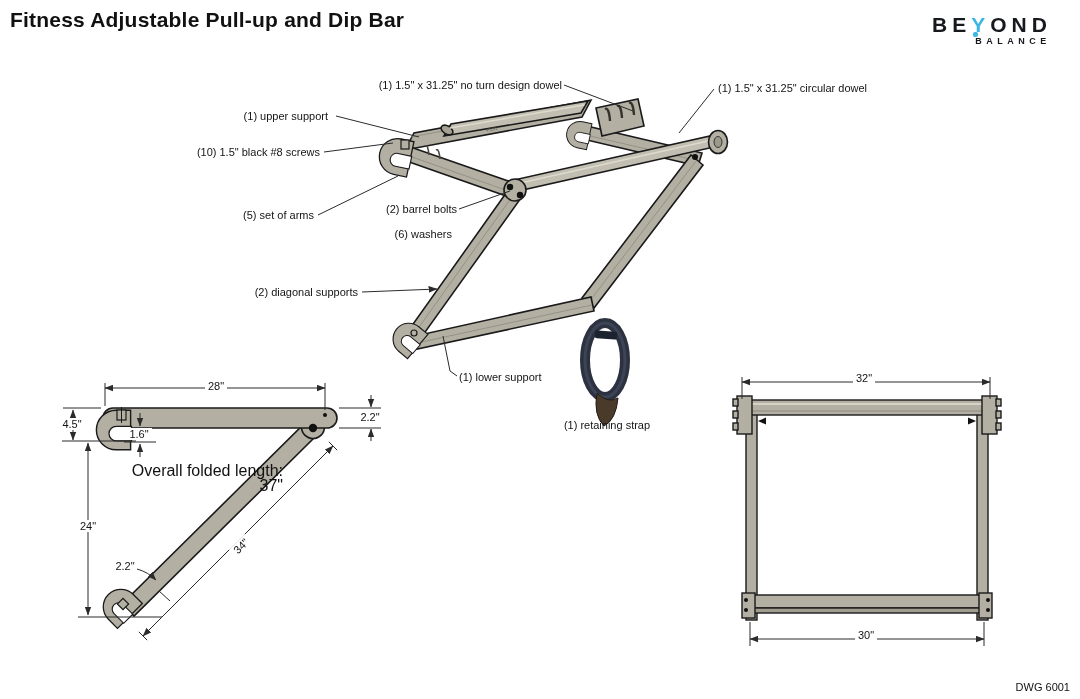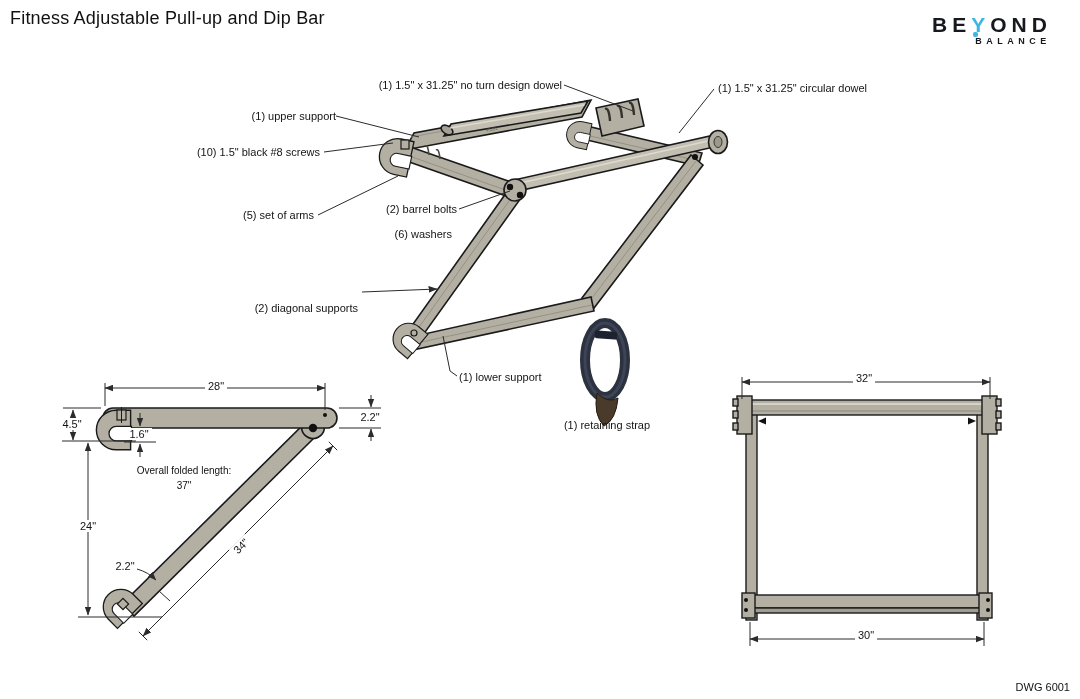--- a/index.html
+++ b/index.html
@@ -2,35 +2,35 @@
 <html><head>
 <meta charset="utf-8">
 <style>
   html,body{margin:0;padding:0;background:#fff;}
   .page{position:relative;width:1080px;height:699px;background:#fff;overflow:hidden;
         font-family:"Liberation Sans",sans-serif;color:#111;}
   svg.draw{position:absolute;left:0;top:0;}
   .lbl{position:absolute;font-size:11px;line-height:12px;color:#141414;white-space:nowrap;}
   .r{text-align:right;} .c{text-align:center;}
   .bg{background:#fff;padding:0 3px;}
-  .title{position:absolute;left:10px;top:8px;font-size:18px;font-weight:normal;letter-spacing:.2px;}
+  .title{position:absolute;left:10px;top:8px;font-size:21px;font-weight:bold;letter-spacing:.2px;}
   .assembly{position:absolute;left:357px;top:668px;width:300px;text-align:center;
             font-size:17.5px;font-weight:bold;}
   .dwg{position:absolute;left:985px;top:681px;width:85px;text-align:right;font-size:11px;}
   
   .logo{position:absolute;right:16px;top:13px;width:132px;text-align:center;}
   .logo-top{display:flex;align-items:flex-start;font-size:21px;font-weight:600;
             letter-spacing:5px;color:#17191f;}
   .logo-y{position:relative;color:#3cb6e2;}
   .logo-dot{position:absolute;left:2px;top:19px;width:5px;height:5px;border-radius:2px;
             background:#3cb6e2;}
   .logo-bal{font-size:9px;font-weight:700;letter-spacing:4.5px;color:#17191f;
             margin:-1px 0 17px 30px;}
-  .note{position:absolute;left:94px;top:463px;width:180px;text-align:center;
-        font-size:10px;line-height:15px;}
+  .note{position:absolute;left:103px;top:463px;width:180px;text-align:right;
+        font-size:16px;line-height:15px;}
   .rot45{transform:rotate(-45deg);}
 </style>
 </head>
 <body>
 
 <div class="page">
 
   <svg class="draw" width="1080" height="699" viewBox="0 0 1080 699">
     <defs>
       <marker id="arr" viewBox="0 0 8 6" refX="7.5" refY="3" markerWidth="9" markerHeight="7" orient="auto-start-reverse">
@@ -235,26 +235,26 @@
     <div class="logo-top">
       <span>BE</span>
         <span class="logo-y"><span>Y</span><span class="logo-dot"></span></span>
         <span>OND</span>
     </div>
     <div class="logo-bal">BALANCE</div>
   </div>
 
   <div class="lbl r" style="left:350px;top:79px;width:212px;">(1) 1.5" x 31.25" no turn design dowel</div>
   <div class="lbl" style="left:718px;top:82px;">(1) 1.5" x 31.25" circular dowel</div>
-  <div class="lbl r" style="left:184px;top:110px;width:152px;text-align:right;">(1) upper support</div>
+  <div class="lbl r" style="left:176px;top:110px;width:152px;text-align:right;">(1) upper support</div>
   <div class="lbl r" style="left:150px;top:146px;width:170px;">(10) 1.5" black #8 screws</div>
   <div class="lbl r" style="left:160px;top:209px;width:154px;">(5) set of arms</div>
   <div class="lbl r" style="left:340px;top:203px;width:117px;">(2) barrel bolts</div>
   <div class="lbl r" style="left:340px;top:228px;width:112px;">(6) washers</div>
-  <div class="lbl r" style="left:200px;top:286px;width:158px;margin-top:16px;">(2) diagonal supports</div>
+  <div class="lbl r" style="left:200px;top:286px;width:158px;">(2) diagonal supports</div>
   <div class="lbl" style="left:459px;top:371px;">(1) lower support</div>
   <div class="lbl c" style="left:537px;top:419px;width:140px;">(1) retaining strap</div>
 
   <div class="lbl c" style="left:186px;top:380px;width:60px;">
     <span class="bg">28"</span></div>
   <div class="lbl c" style="left:50px;top:418px;width:44px;">
     <span class="bg">4.5"</span></div>
   <div class="lbl c" style="left:118px;top:428px;width:42px;">
     <span class="bg">1.6"</span></div>
   <div class="lbl c" style="left:349px;top:411px;width:42px;">

